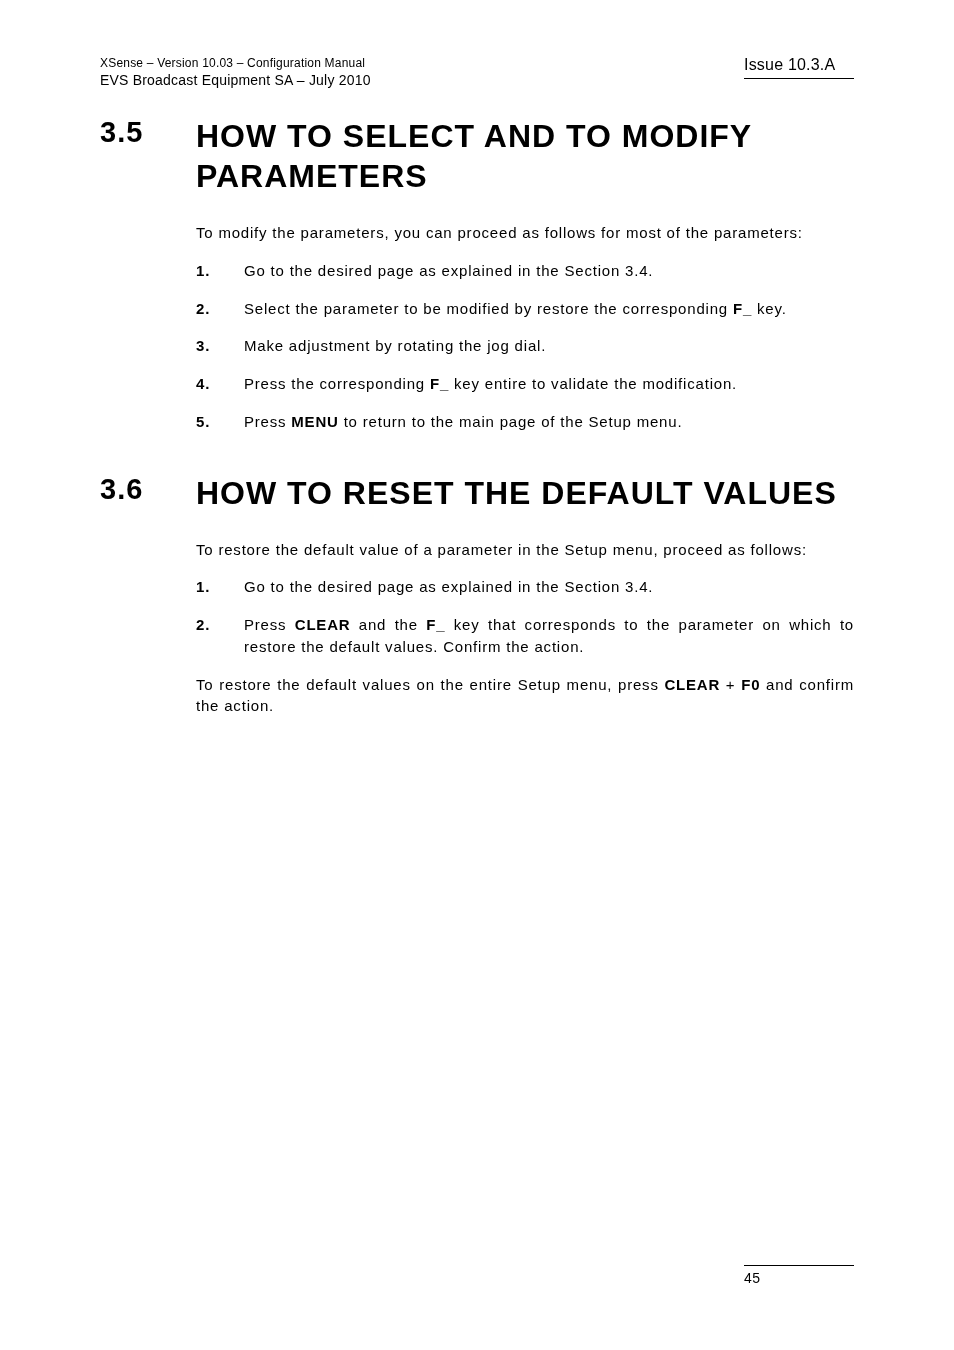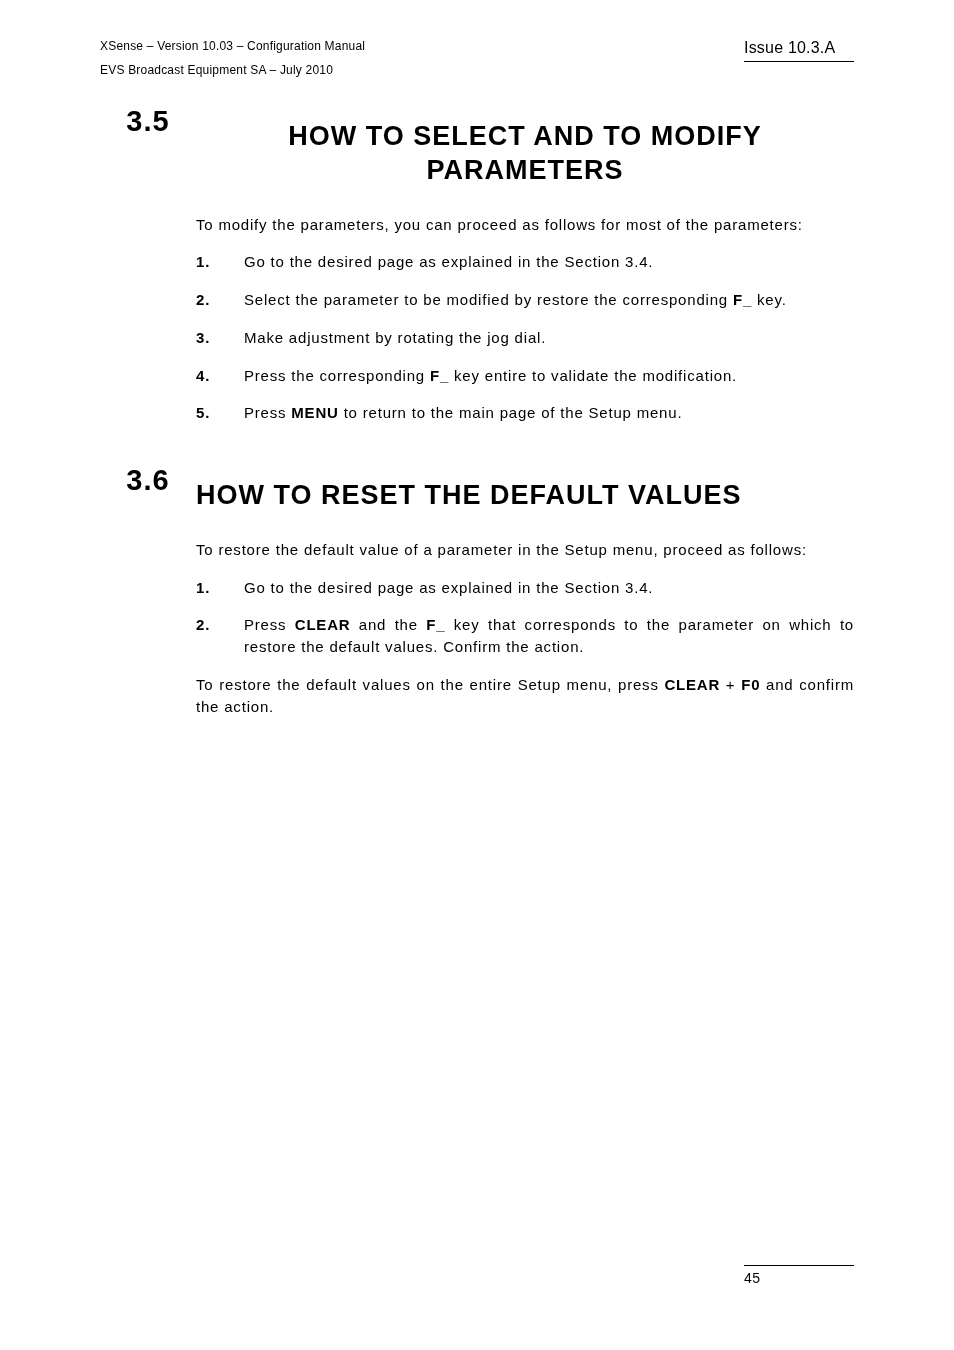--- a/index.html
+++ b/index.html
@@ -1,61 +1,59 @@
 <!DOCTYPE html>
 <html><head>
 <meta charset="utf-8">
 <style>
   * { box-sizing: border-box; margin: 0; padding: 0; }
   html, body { width: 954px; height: 1350px; background: #fff; font-family: Arial, Helvetica, sans-serif; color: #000; }
   .page {
     width: 954px;
     height: 1350px;
-    padding: 39px 100px 50px 100px;
+    padding: 56px 100px 50px 100px;
     position: relative;
   }
   .header {
     display: flex;
     justify-content: space-between;
     align-items: flex-start;
     font-size: 12px;
     letter-spacing: 0.2px;
     margin-bottom: 2px;
   }
   .header-left-top { font-size: 12px; }
-  .header-left-bottom { font-size: 12px; margin-top: 10px; }
+  .header-left-bottom { font-size: 14px; margin-top: 2px; }
   .header-right { font-size: 16px; }
   .header-rule-right {
     border-top: 1px solid #000;
     width: 110px;
     margin-left: auto;
     margin-top: 4px;
   }
   .section {
     margin-top: 28px;
   }
   .section-heading {
     display: flex;
     align-items: flex-start;
     margin-bottom: 26px;
-    text-align: center;
   }
   .section-num {
     font-size: 29px;
     font-weight: bold;
     letter-spacing: 1px;
     width: 96px;
     flex-shrink: 0;
   }
   .section-title {
-    font-size: 27px;
+    font-size: 32px;
     font-weight: bold;
     letter-spacing: 1px;
     line-height: 1.25;
-    margin-top: 15px;
   }
   .body-text {
     margin-left: 96px;
     font-size: 15px;
     letter-spacing: 0.8px;
     line-height: 1.45;
   }
   .para { margin-bottom: 16px; text-align: justify; }
   .list-item {
     display: flex;

